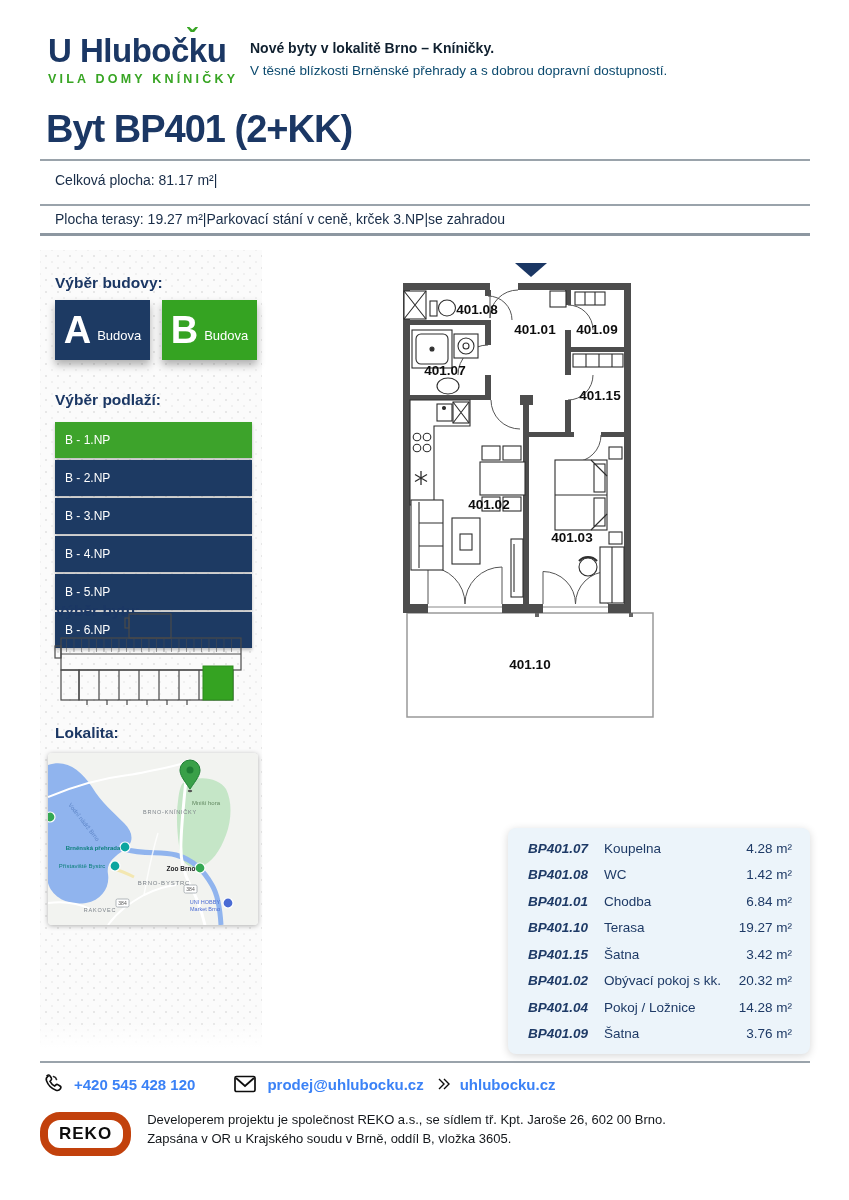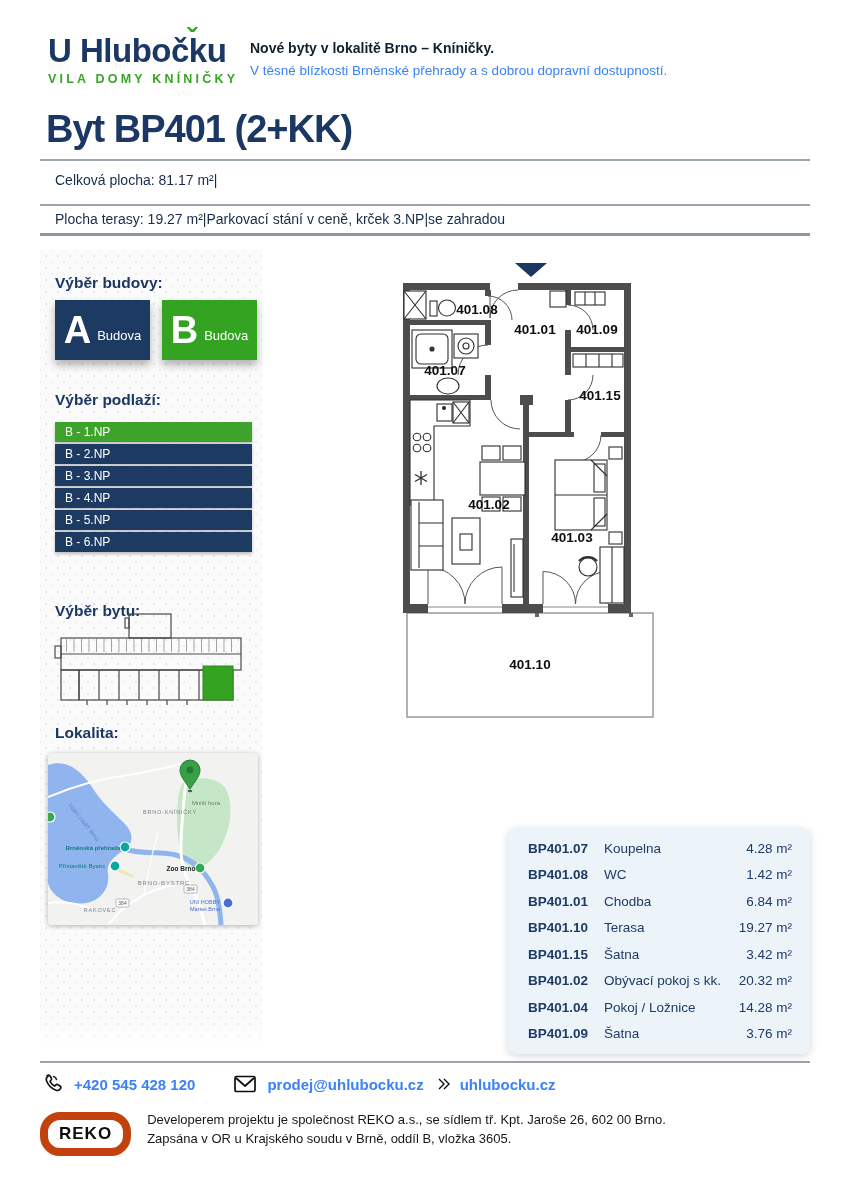--- a/index.html
+++ b/index.html
@@ -5,55 +5,55 @@
   html,body{margin:0;padding:0;background:#fff;}
   .page{position:relative;width:849px;height:1200px;background:#fff;overflow:hidden;
         font-family:"Liberation Sans",sans-serif;color:#182c47;}
   
   .logo{position:absolute;left:48px;top:33px;}
   .logo-title{font-size:33px;font-weight:800;color:#1b3764;letter-spacing:-0.5px;position:relative;line-height:36px;}
   .logo-caron{position:absolute;left:139px;top:-12px;font-size:30px;color:#38a524;font-weight:800;}
   .logo-sub{margin-top:3px;font-size:12.5px;font-weight:700;color:#38a524;letter-spacing:3.2px;}
   .tagline{position:absolute;left:250px;top:40px;}
   .tagline-bold{font-size:14px;font-weight:700;color:#10202f;}
-  .tagline-sub{font-size:13.5px;margin-top:7px;color:#3b82f6;}
+  .tagline-sub{font-size:13.5px;margin-top:7px;color:#0c4a6e;}
   .h-title{position:absolute;left:46px;top:108px;font-size:38px;font-weight:800;color:#1b3764;letter-spacing:-1px;}
   .hr{position:absolute;left:40px;width:770px;height:2px;background:#9aa3ab;}
   .hr.thick{height:3px;background:#8d97a1;}
   .inforow{position:absolute;left:55px;display:flex;font-size:14px;color:#182c47;align-items:center;}
   
   .sidebar{position:absolute;left:40px;top:250px;width:222px;height:798px;
     background-color:#fbfbfb;
     background-image:radial-gradient(#e7e7e7 1.3px,transparent 1.5px),radial-gradient(#f0f0f0 1.3px,transparent 1.5px);
     background-size:12px 12px;background-position:0 0,6px 6px;}
   .sidebar-fade{position:absolute;left:0;bottom:0;width:100%;height:26px;background:linear-gradient(transparent,#fff);}
   .side-h{position:absolute;left:15px;font-size:15.5px;font-weight:800;color:#1b3764;}
   .bbtn{position:absolute;top:50px;width:95px;height:60px;display:flex;align-items:center;justify-content:center;
         color:#fff;cursor:pointer;box-shadow:0 5px 8px rgba(0,0,0,.3);}
   .bbtn .big{font-size:38px;font-weight:800;line-height:38px;}
   .bbtn .small{font-size:13px;margin-left:6px;margin-top:10px;}
   .bbtn.navy{background:#1d3a63;left:15px;}
   .bbtn.green{background:#35a322;left:122px;}
   .floors{position:absolute;left:15px;top:172px;width:197px;}
-  .floor{height:20px;margin-bottom:2px;background:#1d3a63;color:#fff;font-size:12px;
+  .floor{height:36px;margin-bottom:2px;background:#1d3a63;color:#fff;font-size:12px;
          display:flex;align-items:center;padding-left:10px;box-sizing:border-box;
          box-shadow:0 2px 3px rgba(0,0,0,.25);cursor:pointer;}
   .floor.selected{background:#3da32b;}
   .miniplan{position:absolute;left:11px;top:358px;}
   .mapwrap{position:absolute;left:8px;top:503px;width:210px;height:172px;border-radius:4px;
            box-shadow:0 1px 5px rgba(0,0,0,.3);overflow:hidden;cursor:pointer;}
   
   .main-plan{position:absolute;left:390px;top:250px;width:360px;height:480px;}
   .plan-label{font-weight:700;font-size:13.5px;fill:#0d0d0d;}
   
   .table-card{position:absolute;left:508px;top:828px;width:302px;height:226px;background:#ecf4fa;
               border-radius:8px;box-shadow:0 2px 8px rgba(0,0,0,.16);box-sizing:border-box;
               padding:13px 18px;display:flex;flex-direction:column;justify-content:space-between;}
   .trow{display:grid;grid-template-columns:78px 1fr auto;align-items:center;font-size:13.5px;color:#1e3a66;}
-  .tcode{font-weight:800;text-align:right;padding-right:16px;}
+  .tcode{font-weight:800;text-align:right;padding-right:16px;font-style:italic;}
   .tarea{text-align:right;}
   
   .contact{position:absolute;left:40px;top:1072px;display:flex;align-items:center;font-weight:700;font-size:15px;color:#3b82f6;}
   .cicon{margin-right:10px;display:flex;align-items:center;}
   .cgap1{margin-left:38px;}
   .cgap2{margin-left:12px;}
   
   .footer{position:absolute;left:40px;top:1110px;display:flex;align-items:flex-start;}
   .reko{border:8px solid #c2410c;border-radius:20px;padding:4px 11px;font-size:17px;font-weight:800;
         letter-spacing:1px;color:#0d0d0d;margin-top:2px;}

